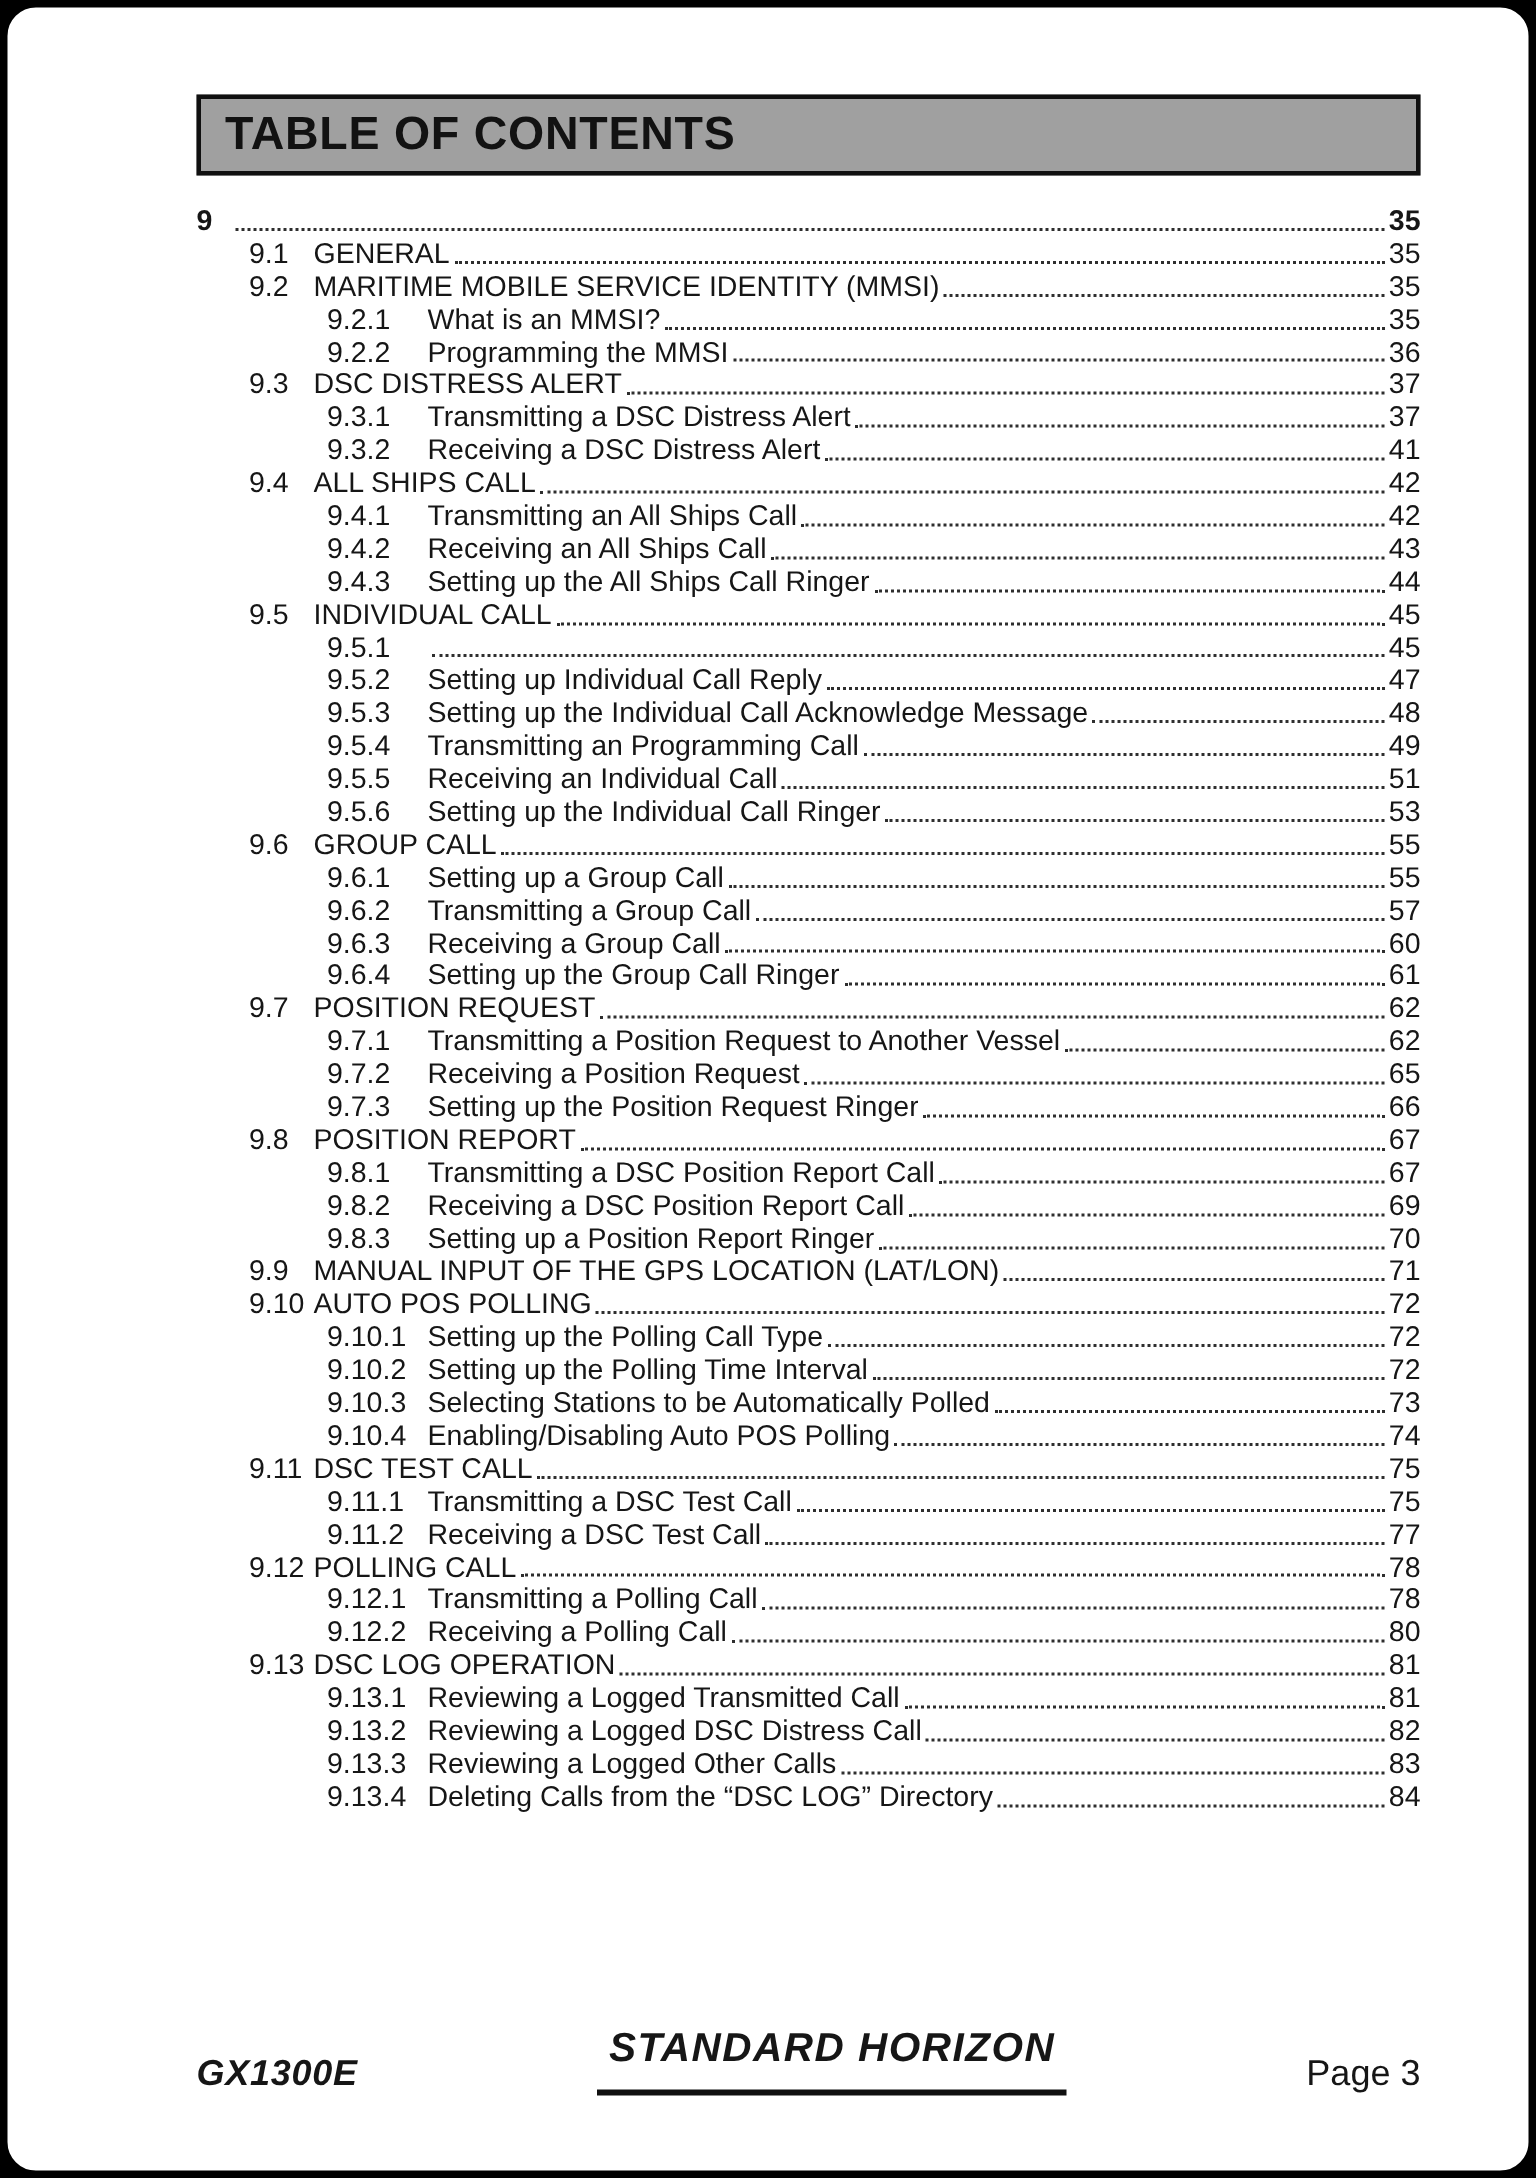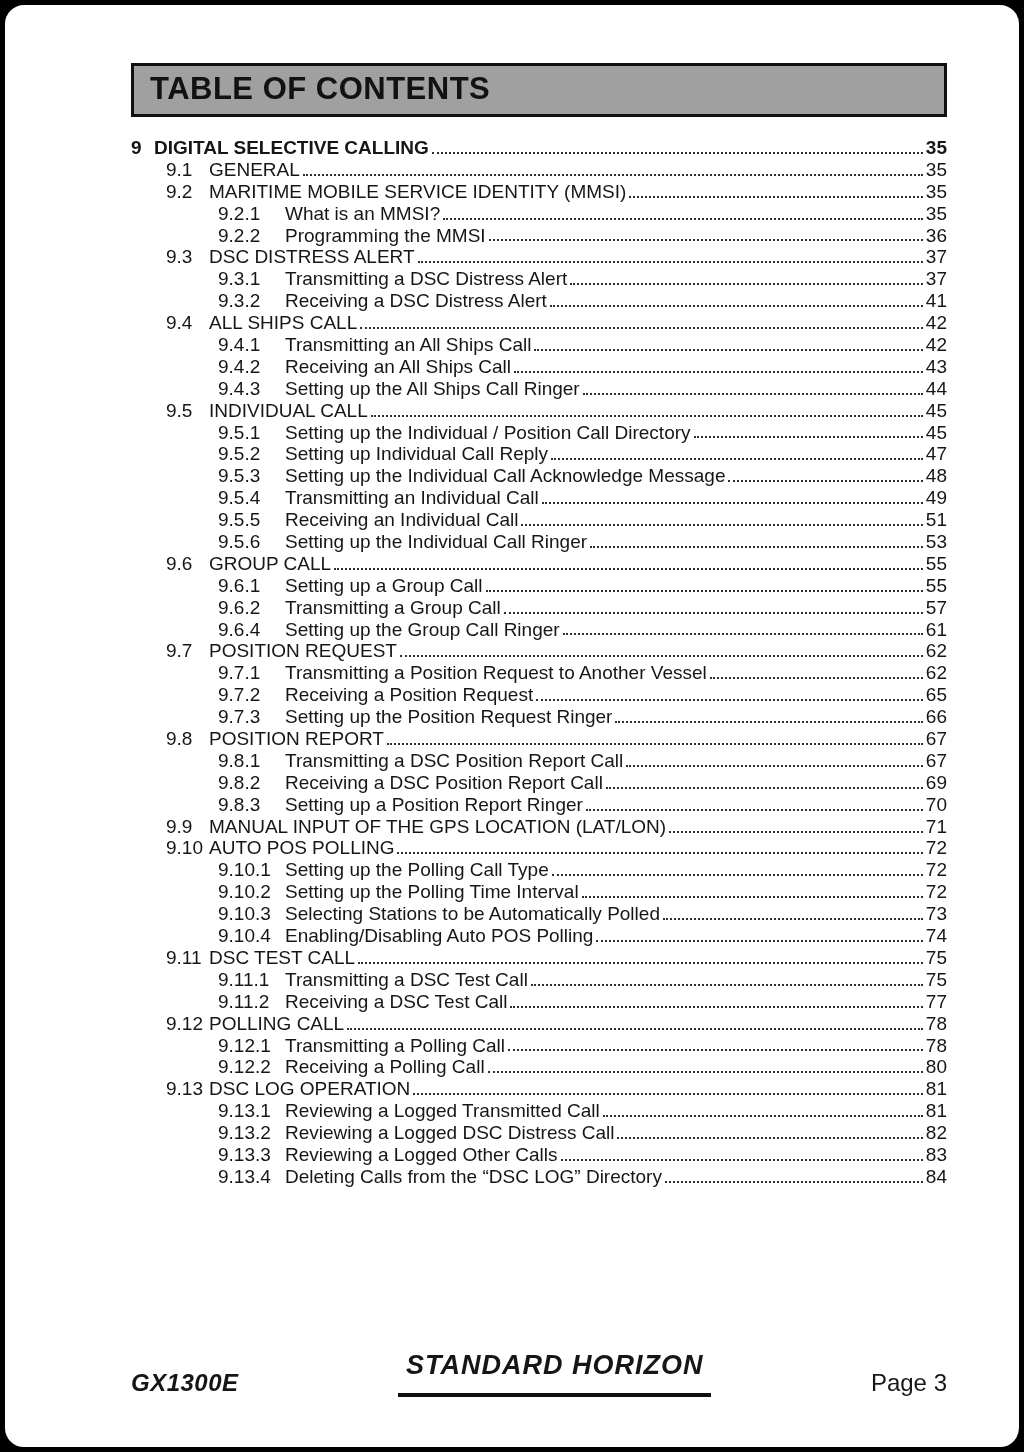--- a/index.html
+++ b/index.html
@@ -84,21 +84,20 @@
 <div class="sheet">
   <div class="content">
 
     <div class="title-box">
       <span class="title-text">TABLE OF CONTENTS</span>
     </div>
 
     <div class="toc" id="toc">
         <div class="toc-row lvl0">
           <span class="num">9</span>
-          <span class="title">DIGITAL SELECTIVE CALLING</span>
           <span class="leader"></span>
           <span class="pg">35</span>
         </div>
         <div class="toc-row lvl1">
           <span class="num">9.1</span>
           <span class="title">GENERAL</span>
           <span class="leader"></span>
           <span class="pg">35</span>
         </div>
         <div class="toc-row lvl1">
@@ -162,39 +161,38 @@
           <span class="pg">44</span>
         </div>
         <div class="toc-row lvl1">
           <span class="num">9.5</span>
           <span class="title">INDIVIDUAL CALL</span>
           <span class="leader"></span>
           <span class="pg">45</span>
         </div>
         <div class="toc-row lvl2">
           <span class="num">9.5.1</span>
-          <span class="title">Setting up the Individual / Position Call Directory</span>
           <span class="leader"></span>
           <span class="pg">45</span>
         </div>
         <div class="toc-row lvl2">
           <span class="num">9.5.2</span>
           <span class="title">Setting up Individual Call Reply</span>
           <span class="leader"></span>
           <span class="pg">47</span>
         </div>
         <div class="toc-row lvl2">
           <span class="num">9.5.3</span>
           <span class="title">Setting up the Individual Call Acknowledge Message</span>
           <span class="leader"></span>
           <span class="pg">48</span>
         </div>
         <div class="toc-row lvl2">
           <span class="num">9.5.4</span>
-          <span class="title">Transmitting an Individual Call</span>
+          <span class="title">Transmitting an Programming Call</span>
           <span class="leader"></span>
           <span class="pg">49</span>
         </div>
         <div class="toc-row lvl2">
           <span class="num">9.5.5</span>
           <span class="title">Receiving an Individual Call</span>
           <span class="leader"></span>
           <span class="pg">51</span>
         </div>
         <div class="toc-row lvl2">
@@ -213,20 +211,26 @@
           <span class="num">9.6.1</span>
           <span class="title">Setting up a Group Call</span>
           <span class="leader"></span>
           <span class="pg">55</span>
         </div>
         <div class="toc-row lvl2">
           <span class="num">9.6.2</span>
           <span class="title">Transmitting a Group Call</span>
           <span class="leader"></span>
           <span class="pg">57</span>
+        </div>
+        <div class="toc-row lvl2">
+          <span class="num">9.6.3</span>
+          <span class="title">Receiving a Group Call</span>
+          <span class="leader"></span>
+          <span class="pg">60</span>
         </div>
         <div class="toc-row lvl2">
           <span class="num">9.6.4</span>
           <span class="title">Setting up the Group Call Ringer</span>
           <span class="leader"></span>
           <span class="pg">61</span>
         </div>
         <div class="toc-row lvl1">
           <span class="num">9.7</span>
           <span class="title">POSITION REQUEST</span>

